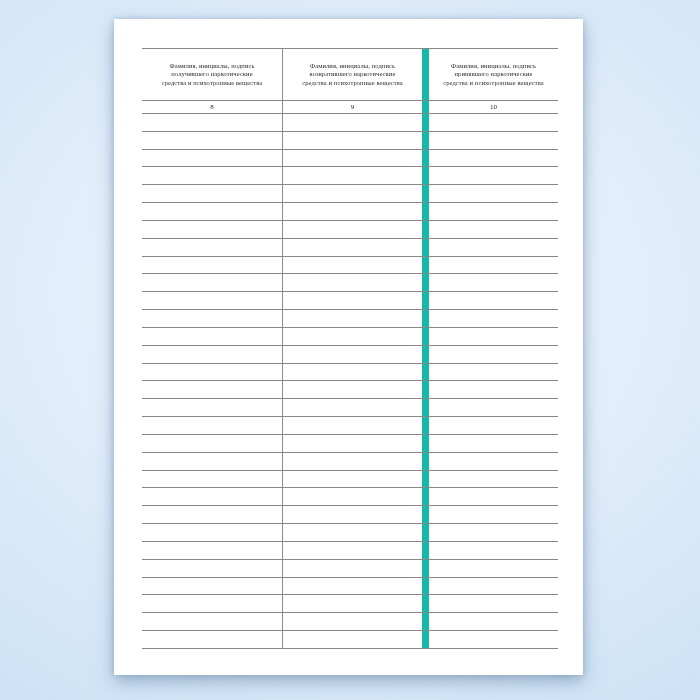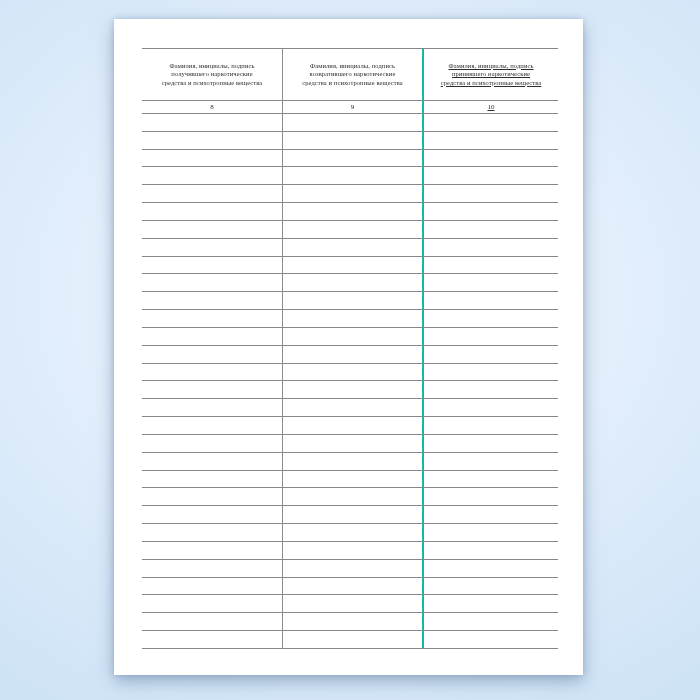--- a/index.html
+++ b/index.html
@@ -16,21 +16,21 @@
   }
   .journal-table {
     position: absolute; left: 28px; top: 29px; width: 416px;
     border-top: 1px solid #878787;
     color: #2e2e2e;
   }
   .t-row { display: flex; box-sizing: border-box; border-bottom: 1px solid #878787; }
   .cell { box-sizing: border-box; }
   .c0 { width: 140px; }
   .c1 { width: 140px; border-left: 1px solid #8c8c8c; }
-  .c2 { width: 136px; border-left: 2px solid #14b8a6; text-decoration: underline; }
+  .c2 { width: 136px; border-left: 7px solid #14b8a6; }
   .t-head { height: 52px; }
   .t-head .cell {
     display: flex; flex-direction: column; justify-content: center; align-items: center;
     text-align: center; font-size: 6.5px; line-height: 8.6px;
     letter-spacing: 0.1px; padding: 2px 3px;
   }
   .t-nums { height: 13px; }
   .t-nums .cell {
     display: flex; align-items: center; justify-content: center;
     font-size: 7px; line-height: 7px;

